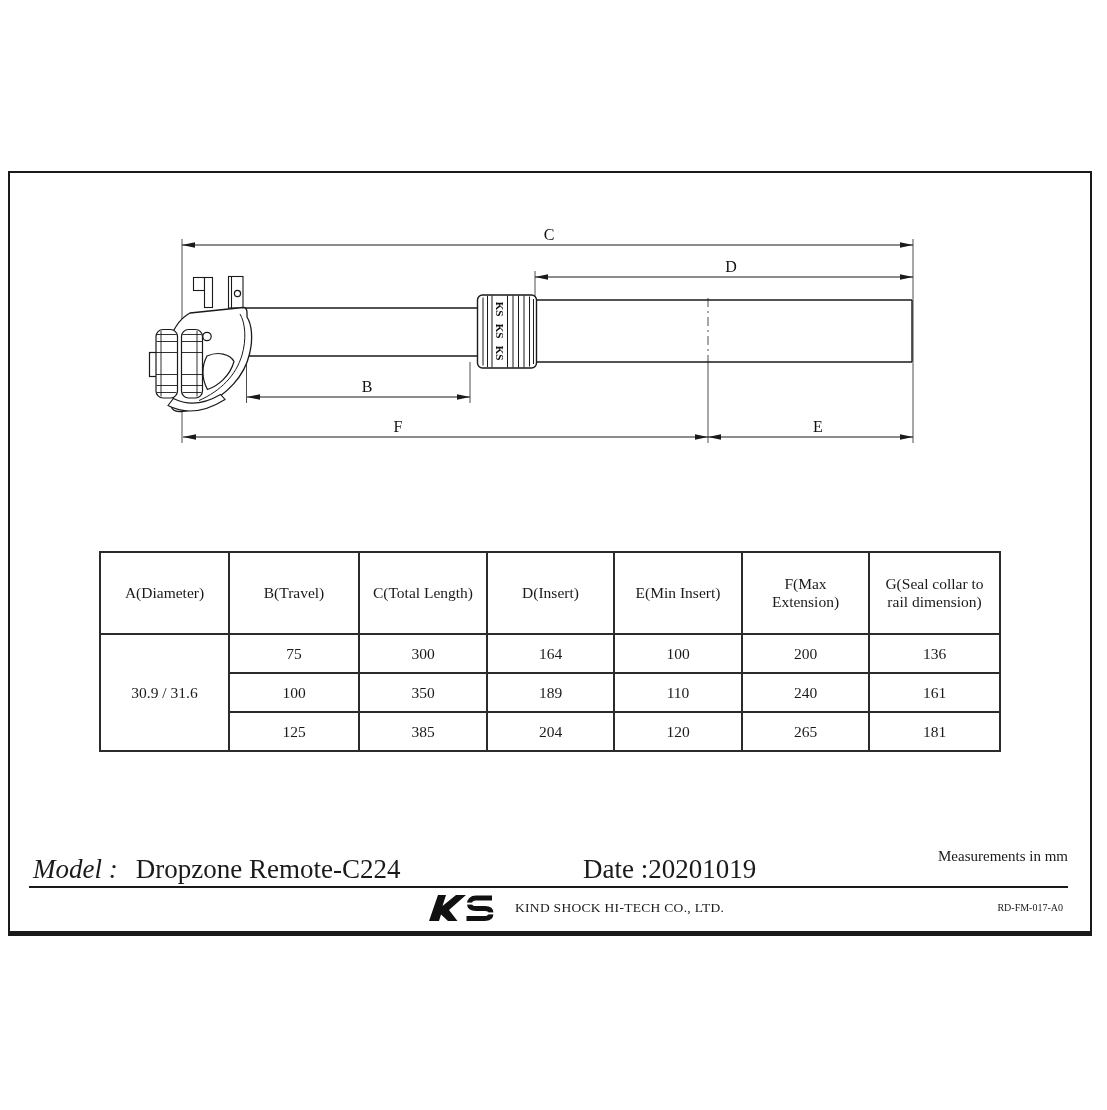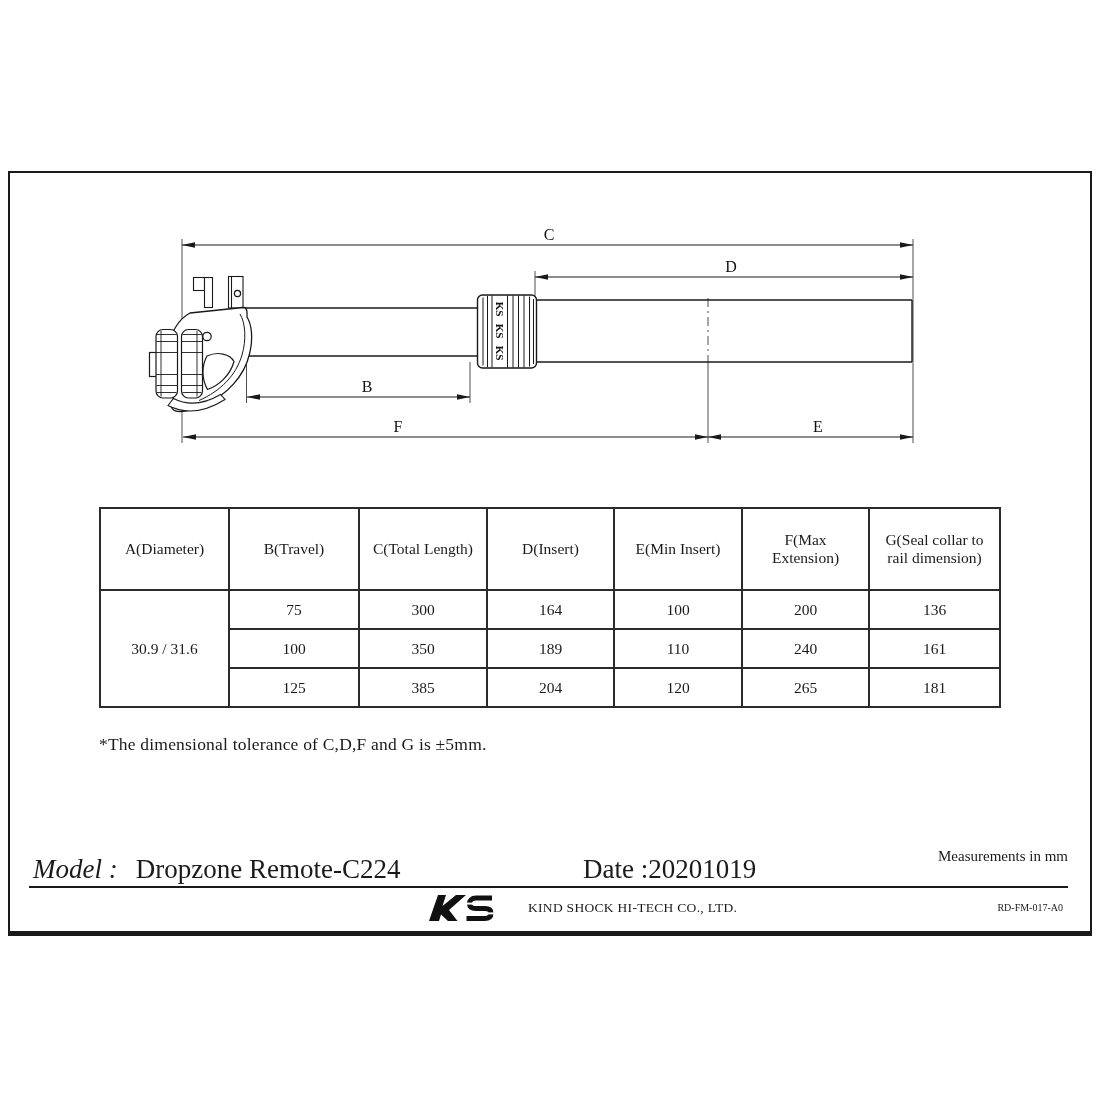--- a/index.html
+++ b/index.html
@@ -9,40 +9,40 @@
 
   
   .sheet-border { position:absolute; left:8px; top:171px; width:1084px; height:765px;
     border:2px solid #1a1a1a; border-bottom-width:5px; }
 
   
   svg.drawing { position:absolute; left:0; top:0; width:1107px; height:1110px; }
   svg.drawing text { font-family:"Liberation Serif", serif; fill:#111; }
 
   
-  table.spec { position:absolute; left:99px; top:507px; border-collapse:collapse;
+  table.spec { position:absolute; left:99px; top:551px; border-collapse:collapse;
     table-layout:fixed; width:900px; text-align:center; }
   table.spec th, table.spec td { border:2px solid #2b2b2b; font-weight:normal;
     font-size:15.5px; padding:0 6px; background:#fff; }
   table.spec thead tr { height:82px; }
   table.spec tbody tr { height:39px; }
 
   .footnote { position:absolute; left:99px; top:734px; font-size:17.5px;
     letter-spacing:0.2px; }
 
   
   .model-line { position:absolute; left:33px; top:854px; font-size:27px; white-space:nowrap; }
   .model-line .lbl { margin-right:18px;font-style:italic; }
   .date-line { position:absolute; left:583px; top:854px; font-size:27px; white-space:nowrap; }
   .date-line .lbl { }
   .units-note { position:absolute; right:39px; top:848px; font-size:15px; }
   .footer-rule { position:absolute; left:29px; top:886px; width:1039px; height:2px;
     background:#1a1a1a; }
   .brand { position:absolute; left:428px; top:893px; display:flex; align-items:center;
-    gap:22px; height:30px; }
+    gap:9px; height:30px; }
   .brand .company { font-size:13.5px; letter-spacing:0.3px; white-space:nowrap; }
   .doc-number { position:absolute; right:44px; top:902px; font-size:10px; }
 </style>
 </head>
 <body>
 
 <div id="stage">
 
   <div class="sheet-border"></div>
 
@@ -229,21 +229,20 @@
         <td>125</td>
         <td>385</td>
         <td>204</td>
         <td>120</td>
         <td>265</td>
         <td>181</td>
       </tr>
     </tbody>
   </table>
 
-  <div class="footnote">*The dimensional tolerance of C,D,F and G is ±5mm.</div>
 
   <div class="model-line">
     <span class="lbl">Model :</span><span>Dropzone Remote-C224</span>
   </div>
 
   <div class="date-line">
     <span class="lbl">Date :</span><span>20201019</span>
   </div>
 
   <div class="units-note">Measurements in mm</div>

